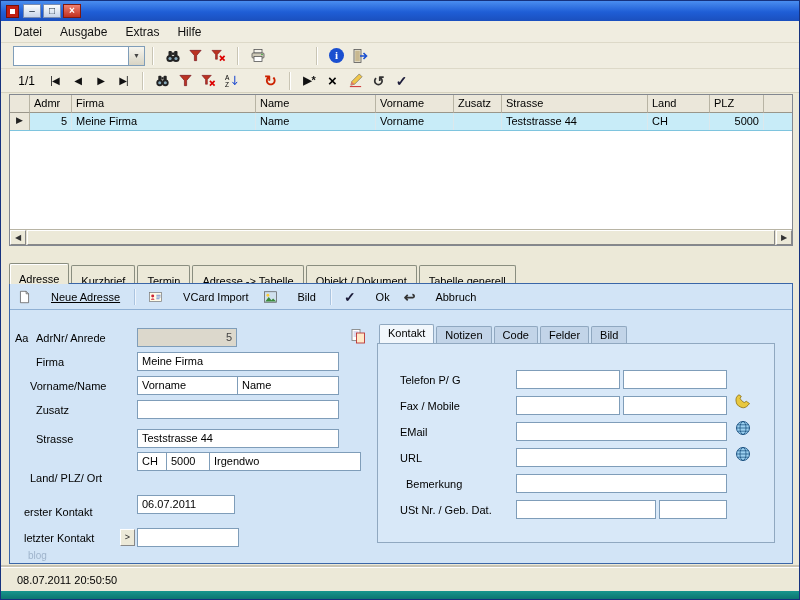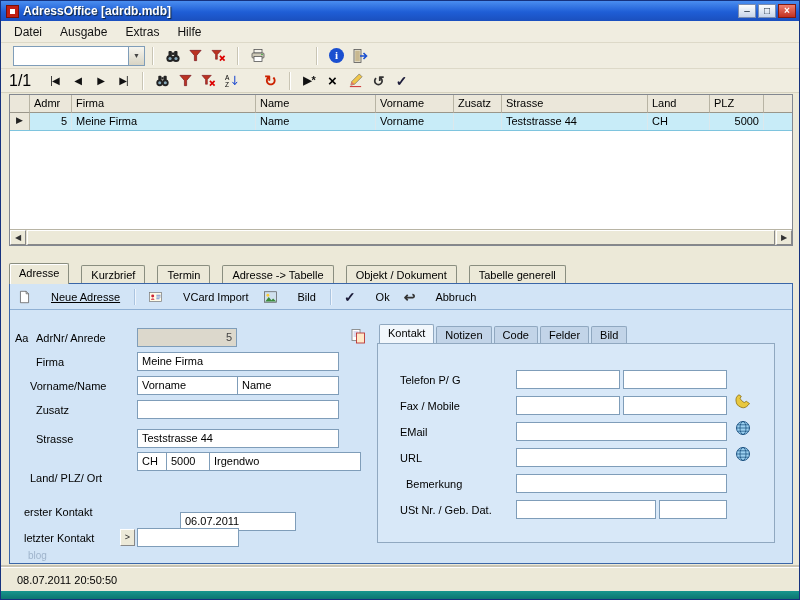--- a/index.html
+++ b/index.html
@@ -32,21 +32,21 @@
   .tsep{width:2px;height:18px;border-left:1px solid #c9c5b4;border-right:1px solid #fff;margin:0 7px;}
   .tbtn{width:23px;height:21px;display:flex;align-items:center;justify-content:center;cursor:default;}
   .tbtn svg{display:block;}
   .g{font-size:13px;color:#222;}
   .g.red{color:#cc2200;font-weight:bold;font-size:15px;}
   .g.undo{color:#333;font-weight:bold;font-size:14px;}
   .g.chk{color:#1c1c3a;font-weight:bold;font-size:14px;}
   .g.del{color:#000;font-weight:bold;font-size:15px;}
   .g.nav{font-size:10px;letter-spacing:-1px;color:#111;}
   .g.ins{font-size:11px;font-weight:bold;color:#111;}
-  .counter{font-size:16px;color:#000;width:26px;}
+  .counter{font-size:12px;color:#000;width:26px;text-align:right;}
   .spacer40{width:40px;} .spacer16{width:16px;} .spacer8{width:8px;}
   .info-circ{width:15px;height:15px;border-radius:50%;background:#1a4fd0;color:#fff;
     font-size:11px;font-weight:bold;font-family:"Liberation Serif",serif;text-align:center;line-height:15px;}
 
   
   .grid{position:absolute;left:8px;top:93px;width:784px;height:152px;background:#fff;
     border:1px solid #828790;}
   .ghead,.grow{display:flex;height:18px;}
   .ghead .gc{background:#ebe7da;border-right:1px solid #b8b4a4;border-bottom:1px solid #9a968a;
     font-size:11px;color:#000;padding:2px 4px;overflow:hidden;white-space:nowrap;}
@@ -60,22 +60,22 @@
   .gc.num{text-align:right;}
   .gbody{height:95px;background:#fff;}
   .hscroll{position:absolute;left:0;bottom:0;width:100%;height:16px;background:#e6e2d2;
     display:flex;border-top:1px solid #b8b4a4;}
   .sbtn{width:16px;height:15px;background:#ece9d8;border:1px solid;border-color:#fff #888 #888 #fff;
     font-size:8px;text-align:center;line-height:14px;color:#333;flex:none;}
   .sthumb{flex:1;background:#ece9d8;border:1px solid;border-color:#fff #888 #888 #fff;margin:0 1px;}
 
   
   .maintabs{position:absolute;left:8px;top:262px;display:flex;align-items:flex-end;height:21px;}
-  .mtab{font-size:11px;padding:3px 9px;background:#ece9d8;border:1px solid #8a8e80;border-bottom:none;
-    margin-right:12px;height:19px;border-radius:2px 2px 0 0;color:#000;}
+  .mtab{font-size:11px;padding:9px 9px;background:#ece9d8;border:1px solid #8a8e80;border-bottom:none;
+    margin-right:2px;height:19px;border-radius:2px 2px 0 0;color:#000;}
   .mtab.active{height:21px;position:relative;z-index:3;background:#ece9d8;font-weight:normal;
     box-shadow:inset 1px 1px 0 #fff;}
 
   
   .panel{position:absolute;left:8px;top:282px;width:784px;height:281px;background:#d2e4f6;
     border:1px solid #3a66a8;z-index:2;}
   .actionbar{position:absolute;left:0;top:0;width:100%;height:26px;display:flex;align-items:center;
     padding-left:8px;border-bottom:1px solid #8fb0d4;background:#d2e4f6;}
   .abtn{display:flex;align-items:center;gap:20px;font-size:11px;color:#000;margin-right:14px;cursor:default;}
   .abtn .lbl-u{text-decoration:underline;}
@@ -107,21 +107,20 @@
   .desktop{position:absolute;left:0;top:590px;width:100%;height:10px;
     background:linear-gradient(#17968e,#0a6e68);}
 </style>
 </head>
 <body>
 
 <div id="win">
 
   <div class="titlebar">
     <span class="appicon"></span>
-    <span class="title">AdressOffice [adrdb.mdb]</span>
     <span class="winbtns">
       <span class="wbtn">–</span>
       <span class="wbtn">□</span>
       <span class="wbtn close">×</span>
     </span>
   </div>
 
   <div class="menubar">
     <span class="mitem">Datei</span>
     <span class="mitem">Ausgabe</span>
@@ -355,21 +354,21 @@
 
     <span class="flabel" style="left:26px;top:149px;">Strasse</span>
     <span class="tbx" style="left:127px;top:145px;width:202px;">Teststrasse 44</span>
 
     <span class="flabel" style="left:20px;top:188px;">Land/ PLZ/ Ort</span>
     <span class="tbx" style="left:127px;top:168px;width:30px;">CH</span>
     <span class="tbx" style="left:156px;top:168px;width:44px;">5000</span>
     <span class="tbx" style="left:199px;top:168px;width:152px;">Irgendwo</span>
 
     <span class="flabel" style="left:14px;top:222px;">erster Kontakt</span>
-    <span class="tbx" style="left:127px;top:228px;width:116px;margin-left:43px;">06.07.2011</span>
+    <span class="tbx" style="left:127px;top:211px;width:98px;">06.07.2011</span>
 
     <span class="flabel" style="left:14px;top:248px;">letzter Kontakt</span>
     <span class="minibtn" style="left:110px;top:245px;">&gt;</span>
     <span class="tbx" style="left:127px;top:244px;width:102px;"></span>
 
     <span class="blog" style="left:18px;top:266px;">blog</span>
 
     <div class="kpanel">
       <div class="ktabs">
         <span class="ktab active">Kontakt</span>

